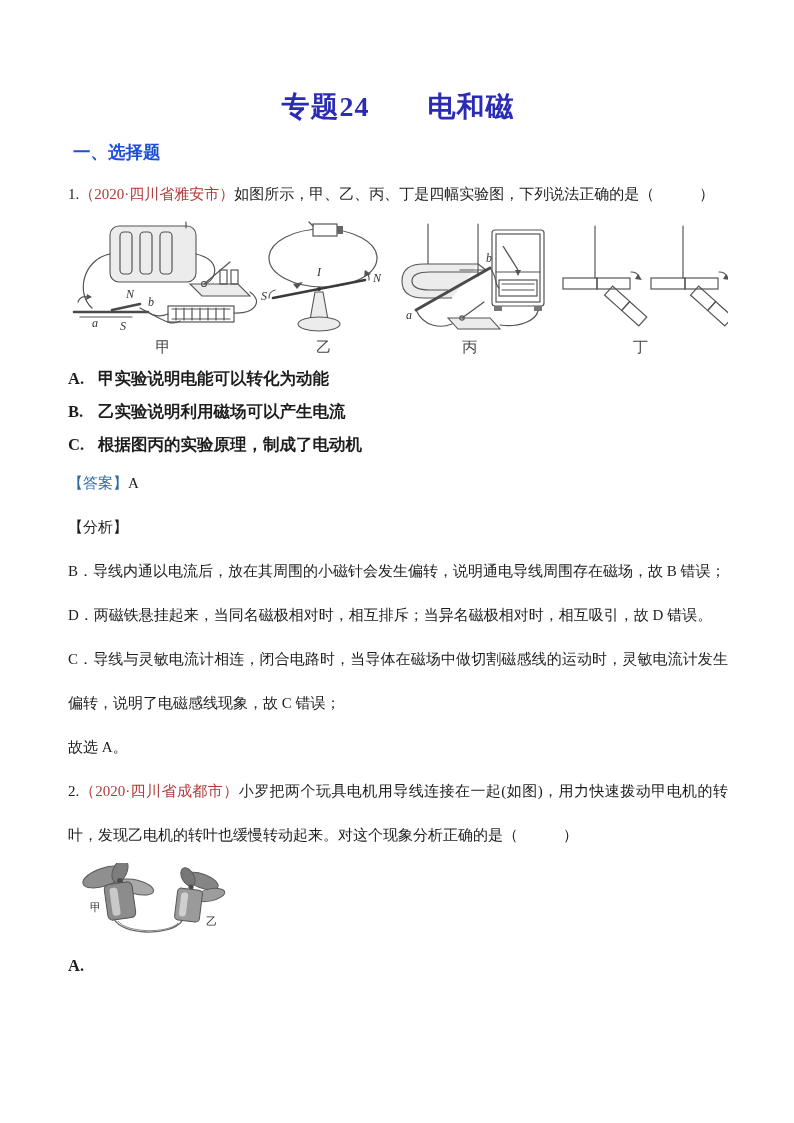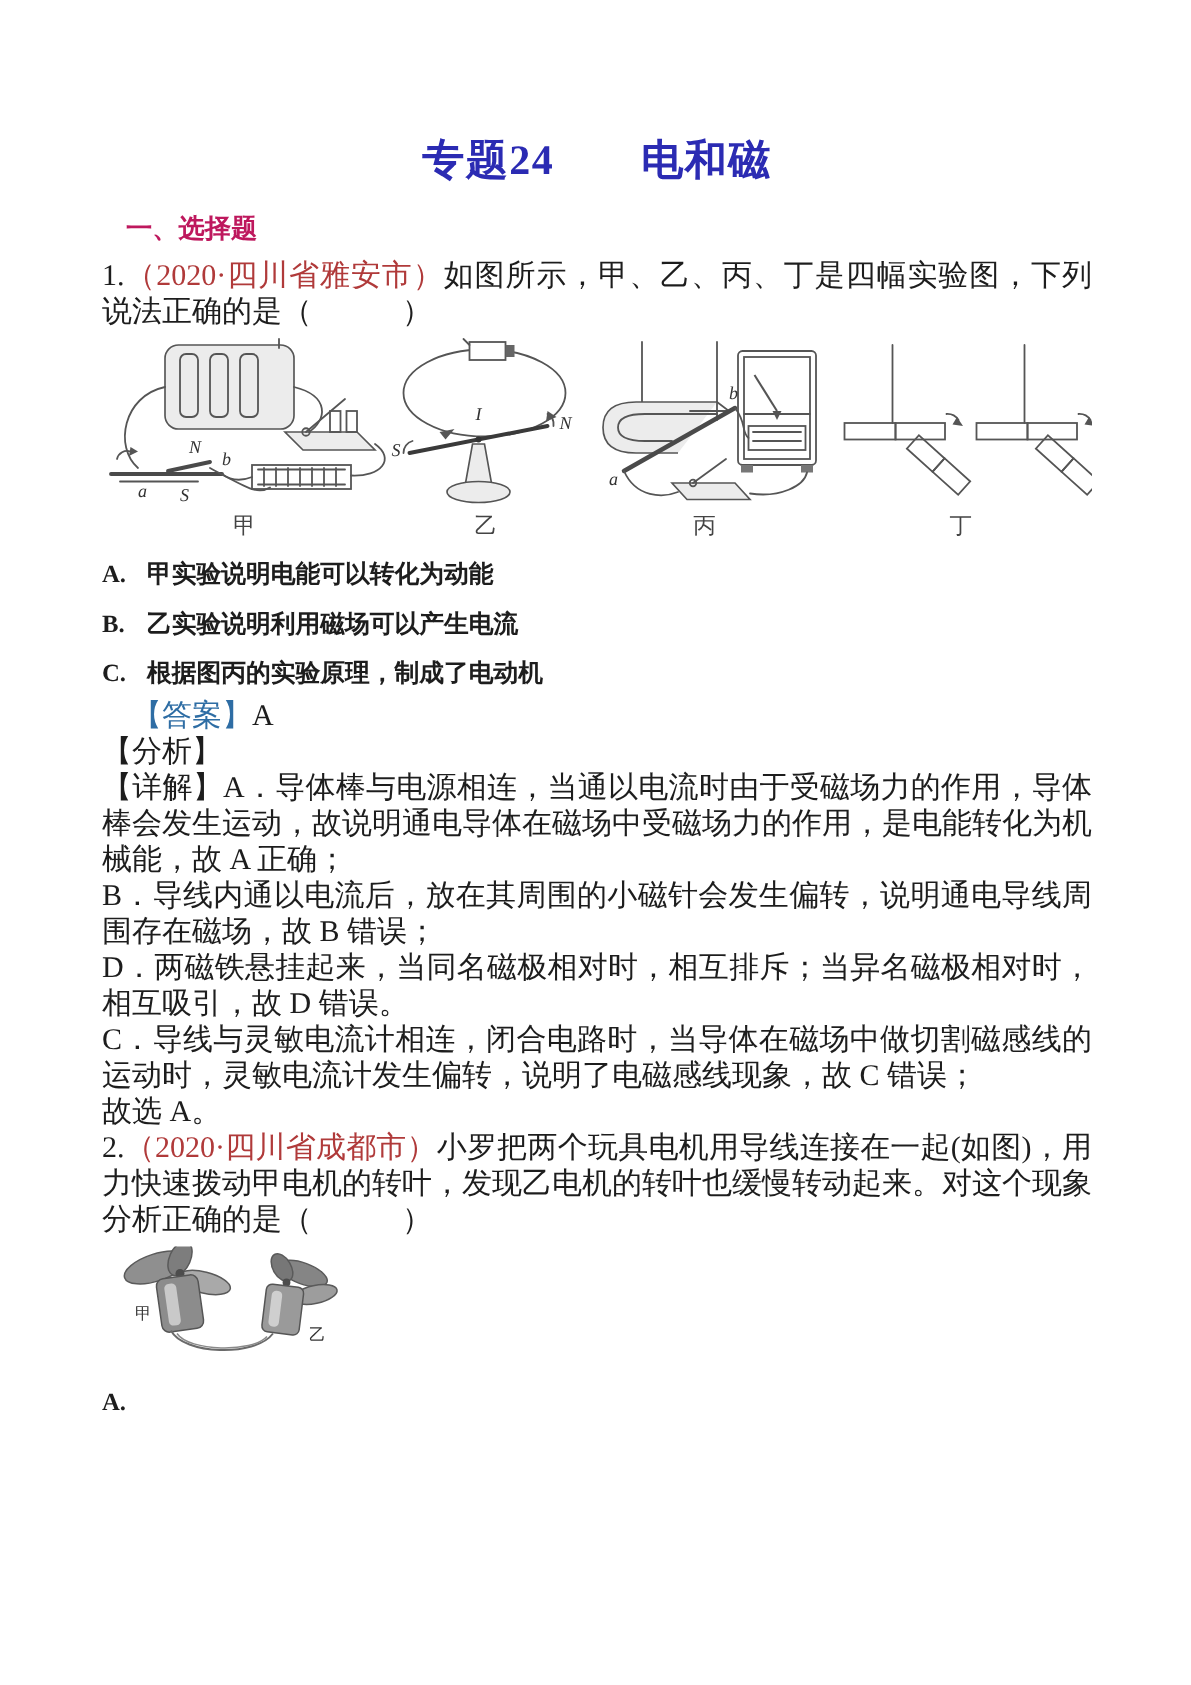--- a/index.html
+++ b/index.html
@@ -5,26 +5,26 @@
   html,body { margin:0; padding:0; }
   body {
     width:794px; height:1123px; background:#ffffff; overflow:hidden;
     font-family:"Liberation Serif","DejaVu Serif",serif; color:#1d1d1d;
   }
   .page { padding:88px 66px 0 68px; }
   .doc-title {
     margin:0 0 12px 0; text-align:center;
     font-size:28px; font-weight:bold; color:#2b2bb3; letter-spacing:1px;font-family:Liberation Serif, serif;
   }
-  .section-heading { font-size:17.5px; font-weight:bold; margin:14px 16px 8px; color:#be185d; }
-  .line { font-size:20px; line-height:24px; margin:0; text-align:justify; }
+  .section-heading { font-size:17.5px; font-weight:bold; margin:14px 5px 8px; color:#1d4ed8; }
+  .line { font-size:15px; line-height:44px; margin:0; text-align:justify; }
   .opt-line { font-size:16.5px; line-height:33px; margin:0;font-weight:bold; }
   .opt-label { display:inline-block; min-width:30px; }
   .red { color:#b03a3a; }
-  .tag-blue { color:#2e6da4;margin-left:20px; }
+  .tag-blue { color:#2e6da4; }
   .figure-row {
     display:flex; justify-content:space-between; align-items:flex-start;
     margin:4px 0 6px 0; width:660px;
   }
   .subfig { display:flex; flex-direction:column; align-items:center; }
   .subfig .caption { font-size:15px; color:#444; line-height:18px; margin-top:-2px; }
   .sketch { stroke:#555; fill:none; stroke-width:1.2; stroke-linecap:round; }
   .sketch-thick { stroke:#4a4a4a; fill:none; stroke-width:2.6; stroke-linecap:round; }
   .sketch-fill { fill:#ececec; stroke:#555; stroke-width:1.1; }
   .fig-label { font-size:12px; font-style:italic; fill:#333;
@@ -168,21 +168,20 @@
 
   <div>
     <p class="opt-line"><span class="opt-label">A.</span><span>甲实验说明电能可以转化为动能</span></p>
     <p class="opt-line"><span class="opt-label">B.</span><span>乙实验说明利用磁场可以产生电流</span></p>
     <p class="opt-line"><span class="opt-label">C.</span><span>根据图丙的实验原理，制成了电动机</span></p>
   </div>
 
   <p class="line"><span class="tag-blue">【答案】</span><span>A</span></p>
   <p class="line"><span>【分析】</span></p>
 
-  <p class="line"><span>【详解】</span><span>A．导体棒与电源相连，当通以电流时由于受磁场力的作用，导体棒会发生运动，故说明通电导体在磁场中受磁场力的作用，是电能转化为机械能，故 A 正确；</span></p>
   <p class="line">B．导线内通以电流后，放在其周围的小磁针会发生偏转，说明通电导线周围存在磁场，故 B 错误；</p>
   <p class="line">D．两磁铁悬挂起来，当同名磁极相对时，相互排斥；当异名磁极相对时，相互吸引，故 D 错误。</p>
   <p class="line">C．导线与灵敏电流计相连，闭合电路时，当导体在磁场中做切割磁感线的运动时，灵敏电流计发生偏转，说明了电磁感线现象，故 C 错误；</p>
   <p class="line">故选 A。</p>
 
   <p class="line"><span>2.</span><span class="red">（2020·四川省成都市）</span><span>小罗把两个玩具电机用导线连接在一起(如图)，用力快速拨动甲电机的转叶，发现乙电机的转叶也缓慢转动起来。对这个现象分析正确的是（　　　）</span></p>
 
   <div class="q2-figure">
     <svg width="165" height="72" viewBox="0 0 165 72">
       <g>

